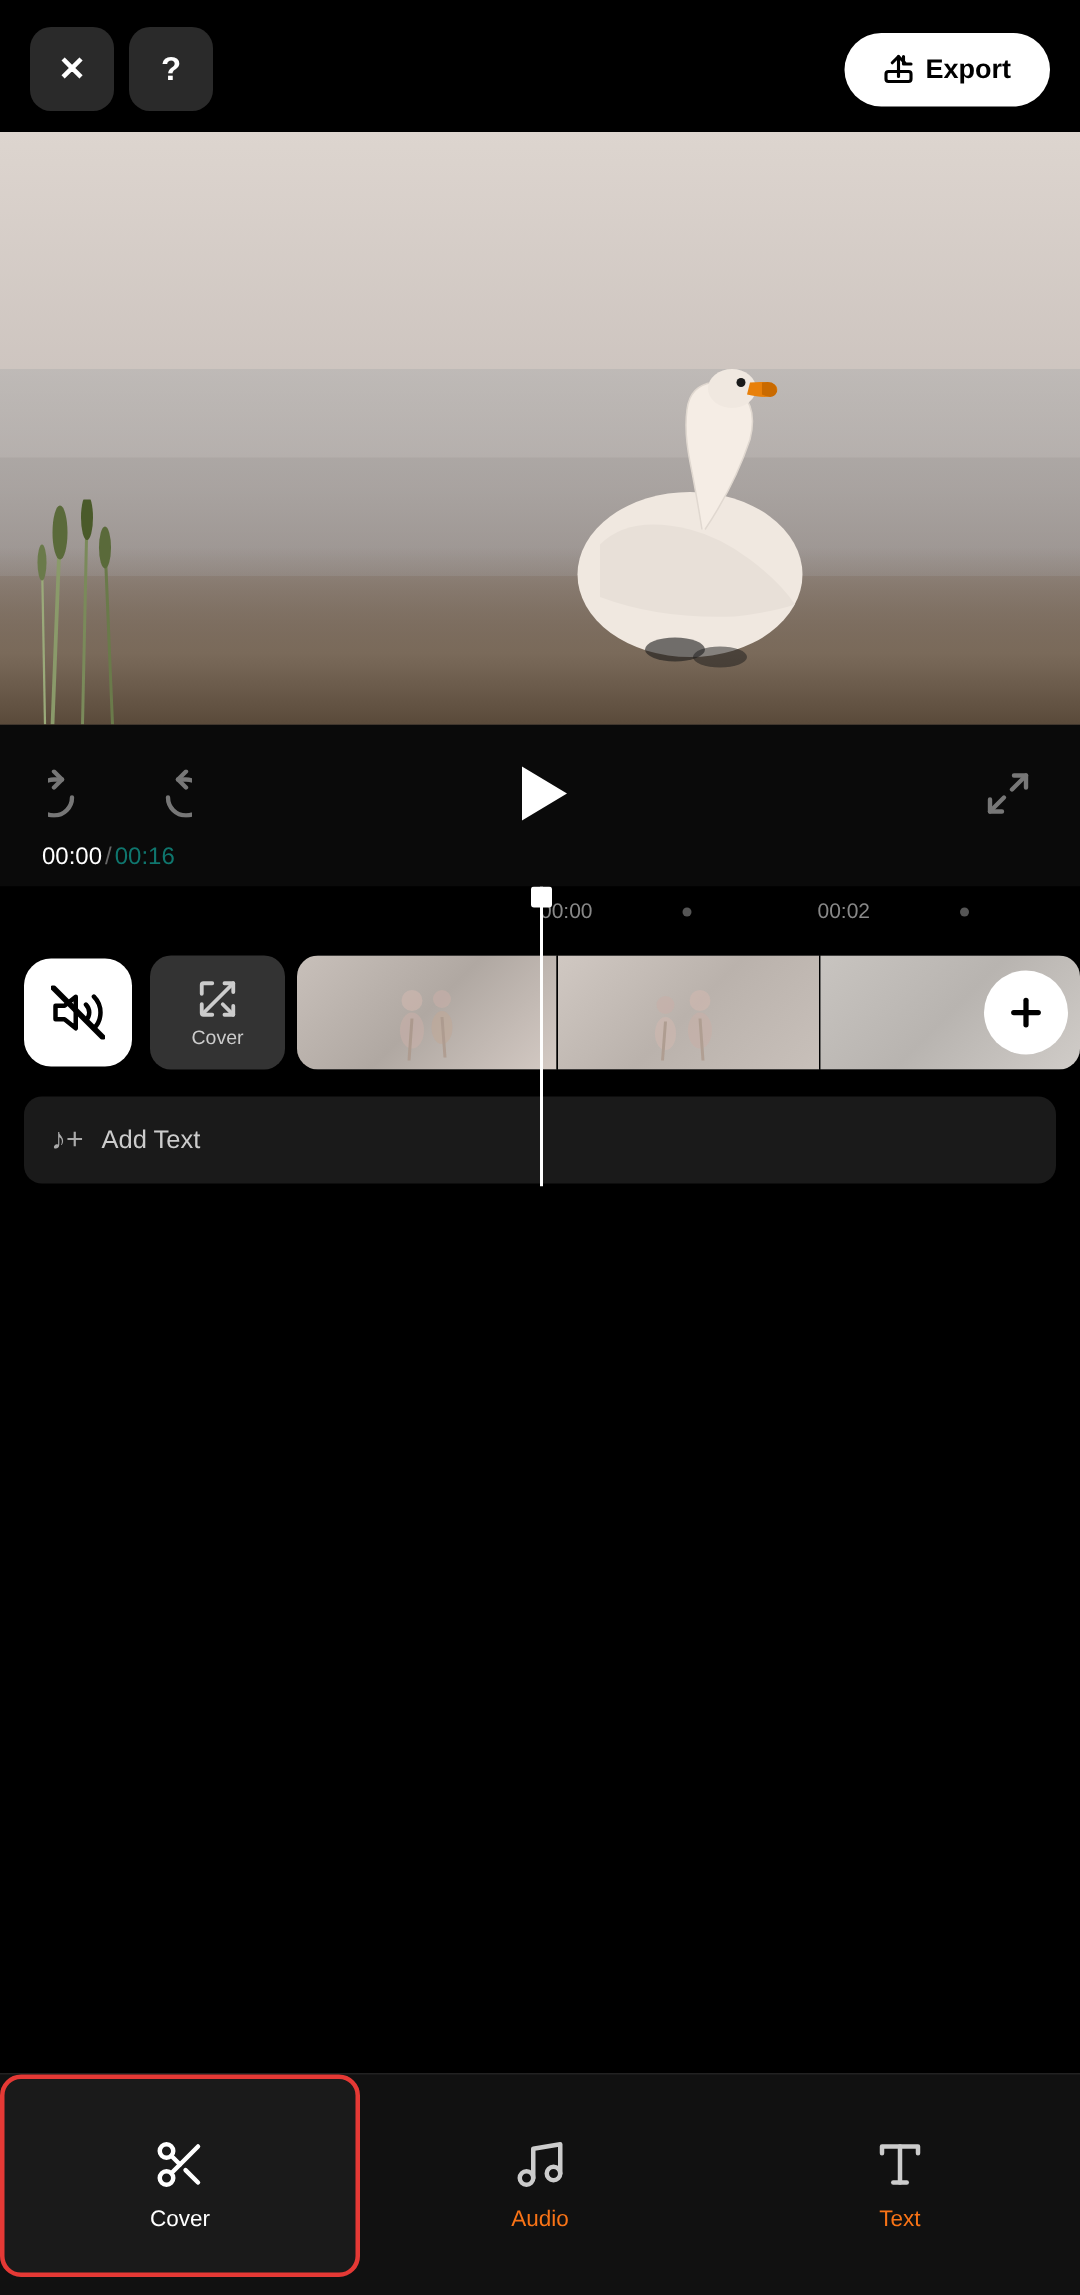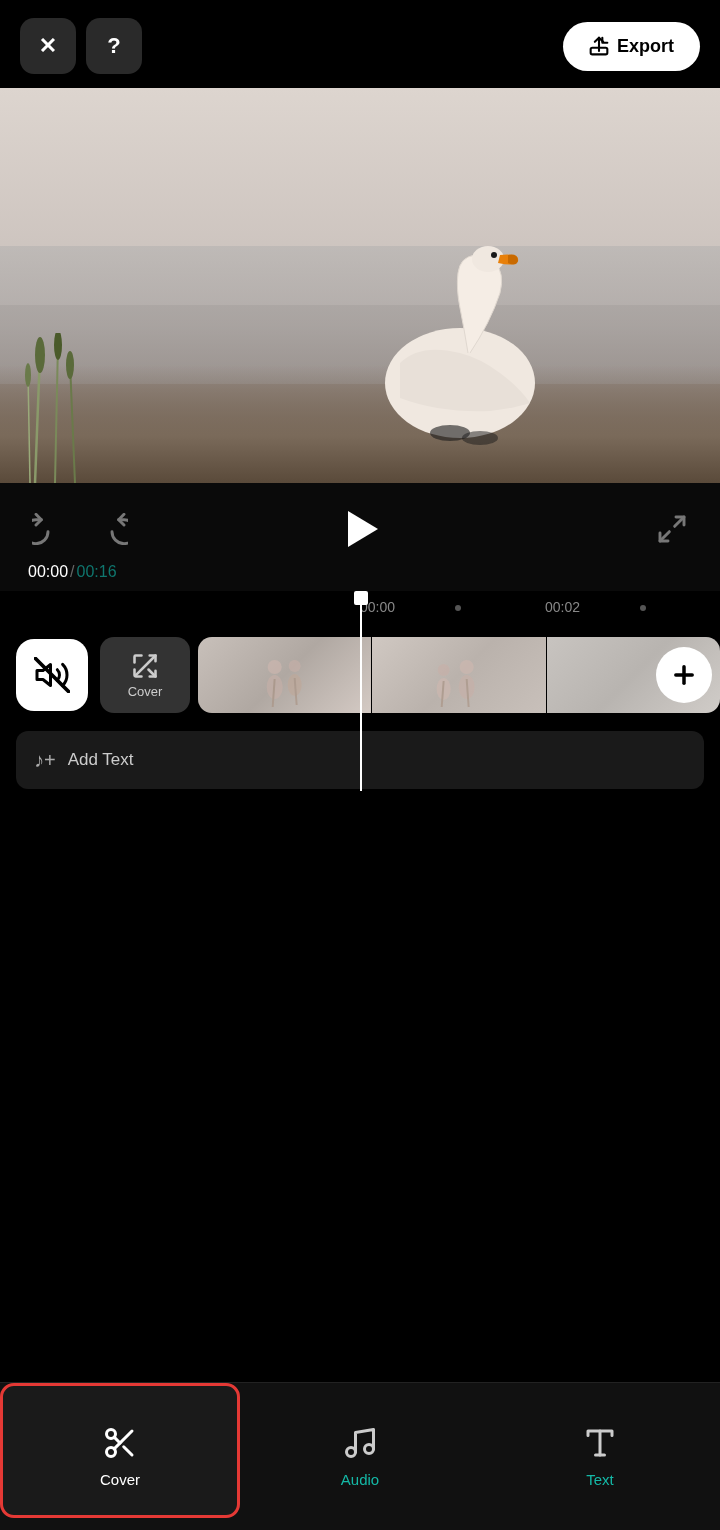--- a/index.html
+++ b/index.html
@@ -351,21 +351,21 @@
       display: flex;
       align-items: center;
       justify-content: center;
       height: 44px;
     }
     .nav-item.active .nav-icon {
       color: #fff;
     }
     .nav-label {
       font-size: 15px;
-      color: #14b8a6;
+      color: #f97316;
     }
     .nav-item.active .nav-label {
       color: #fff;
     }
 
     
     .nav-svg { width: 36px; height: 36px; }
   </style>
 </head>
 <body>

